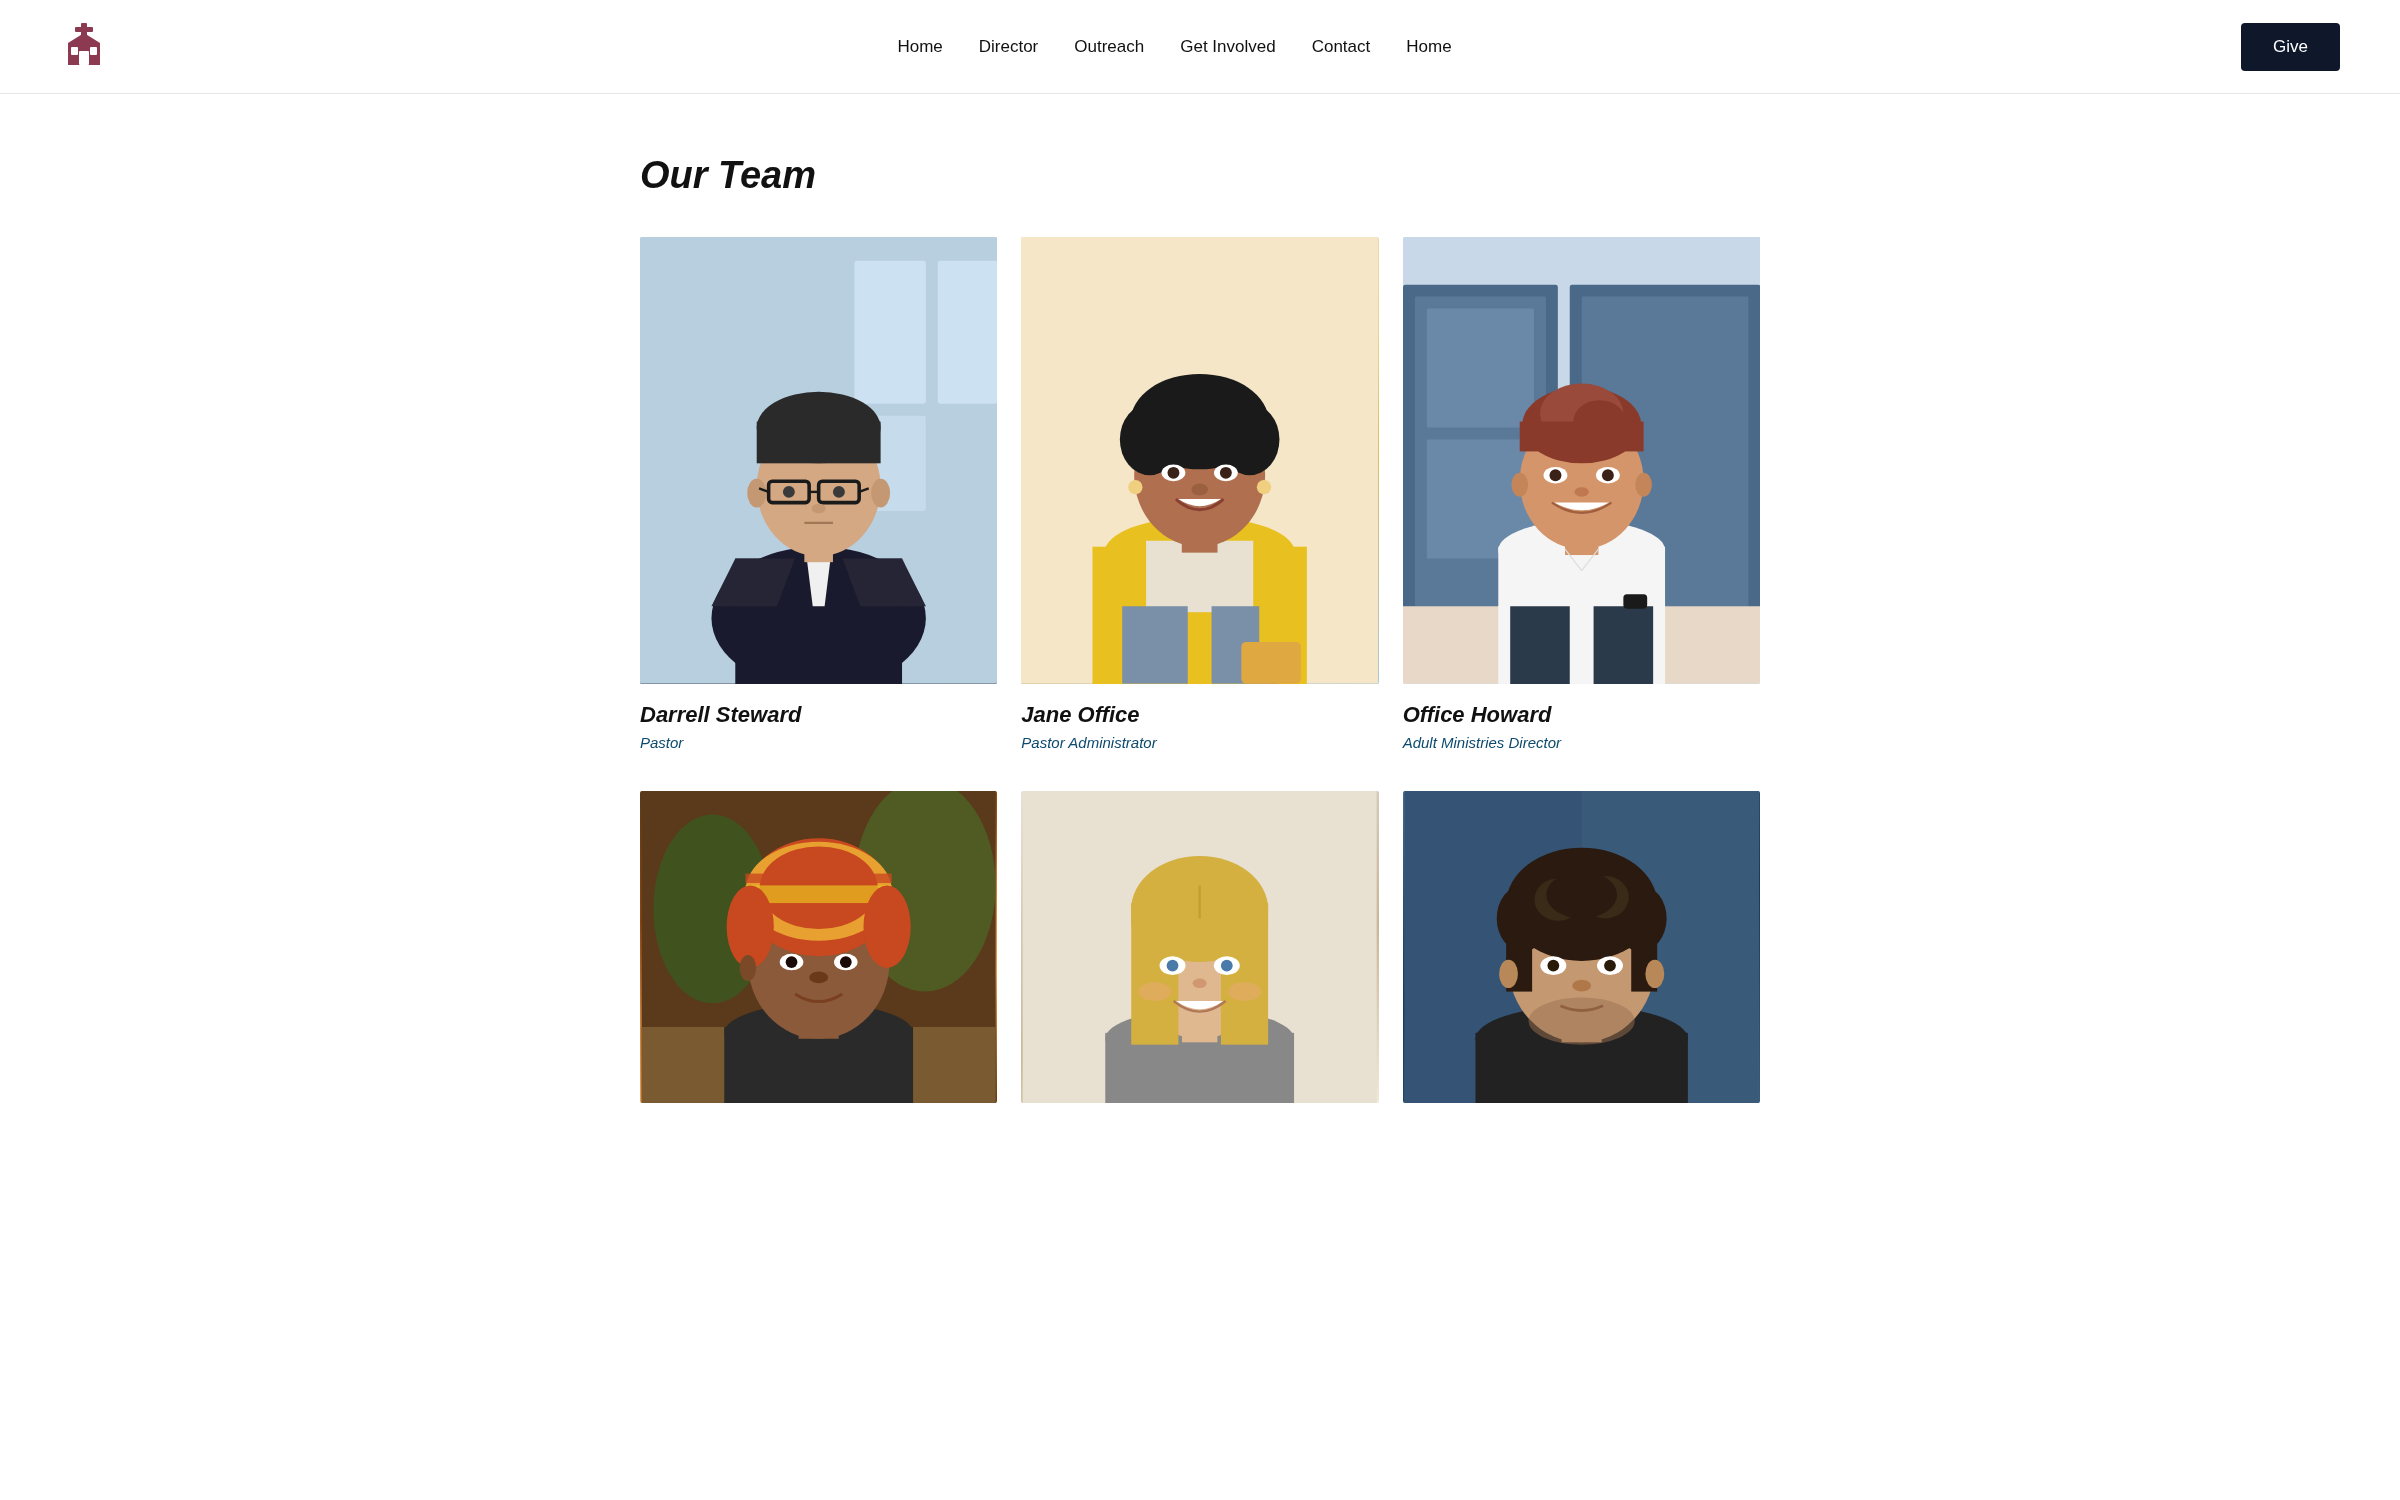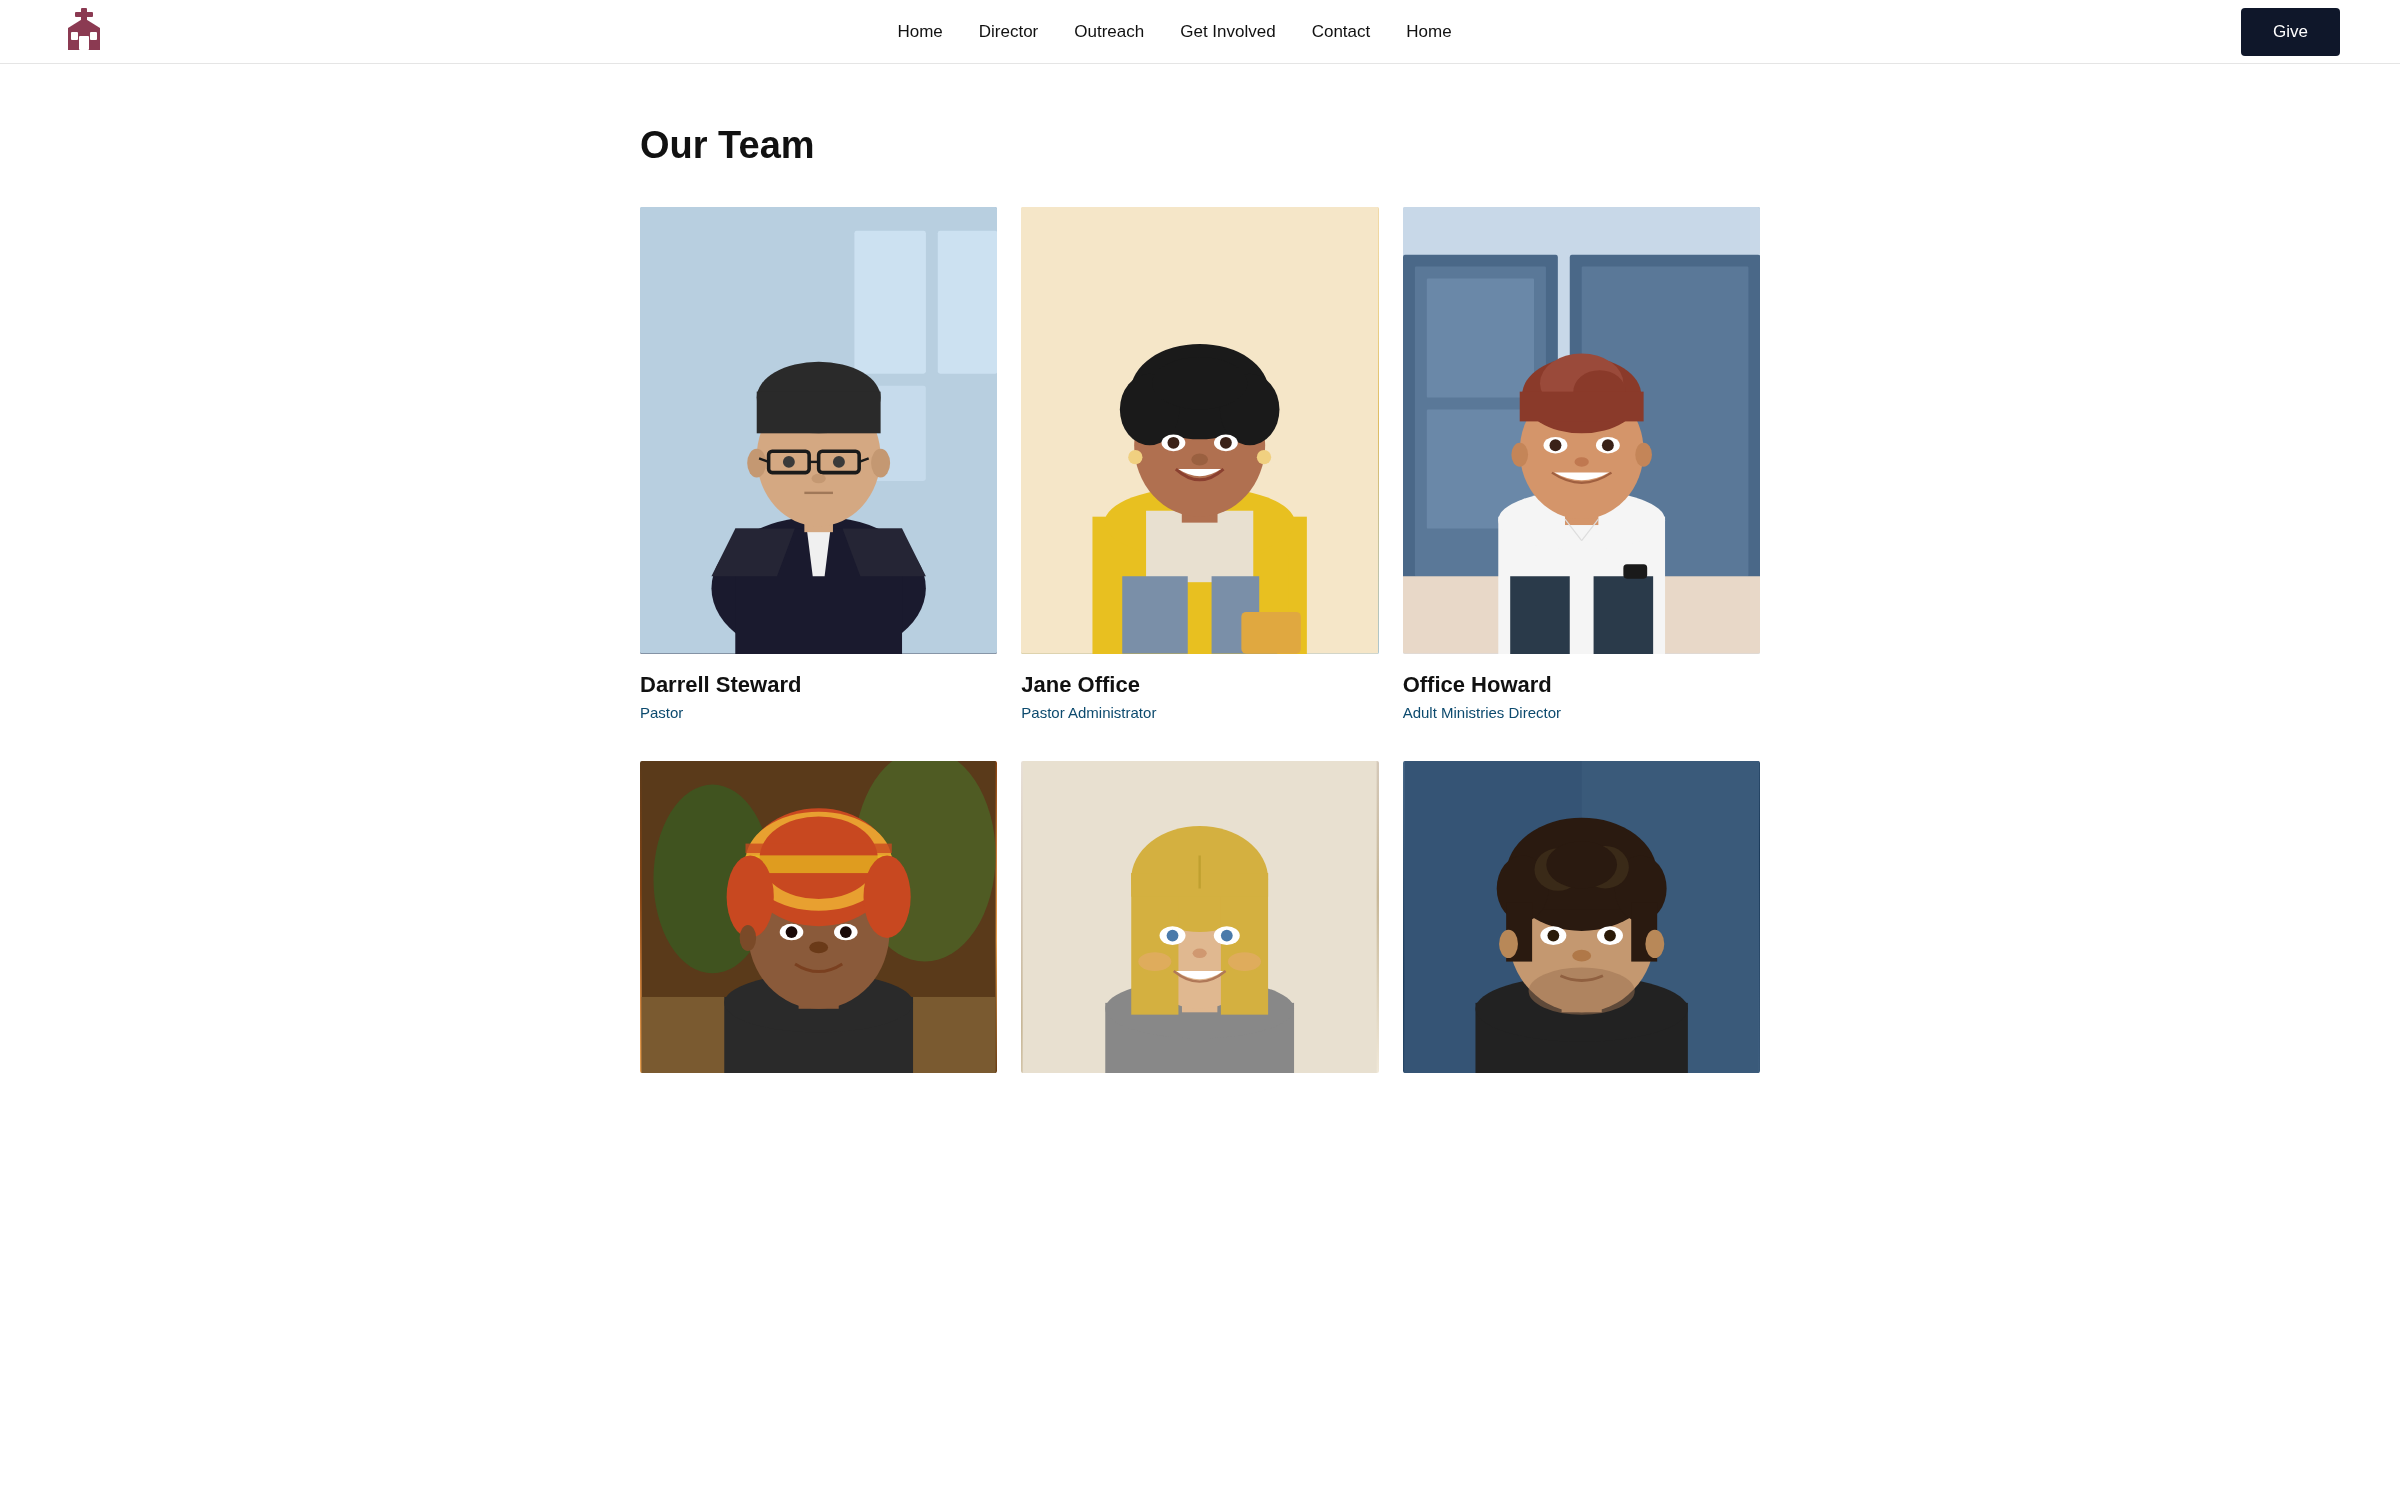--- a/index.html
+++ b/index.html
@@ -4,21 +4,21 @@
   <style>
     * { margin: 0; padding: 0; box-sizing: border-box; }
     body { font-family: -apple-system, BlinkMacSystemFont, 'Segoe UI', Arial, sans-serif; background: #fff; color: #111; }
 
     
     .header {
       display: flex;
       align-items: center;
       justify-content: space-between;
       padding: 0 60px;
-      height: 64px;
+      height: 94px;
       border-bottom: 1px solid #e5e5e5;
       background: #fff;
     }
     .logo-wrap {
       display: flex;
       align-items: center;
       gap: 10px;
     }
     .logo-icon svg {
       width: 48px;
@@ -44,20 +44,21 @@
       font-weight: 500;
       border-radius: 4px;
       cursor: pointer;
     }
 
     
     .main {
       max-width: 1200px;
       margin: 0 auto;
       padding: 60px 40px 80px 40px;
+      font-style: italic;
     }
     .section-title {
       font-size: 38px;
       font-weight: 700;
       margin-bottom: 40px;
       color: #111;
     }
     .team-grid {
       display: grid;
       grid-template-columns: repeat(3, 1fr);

